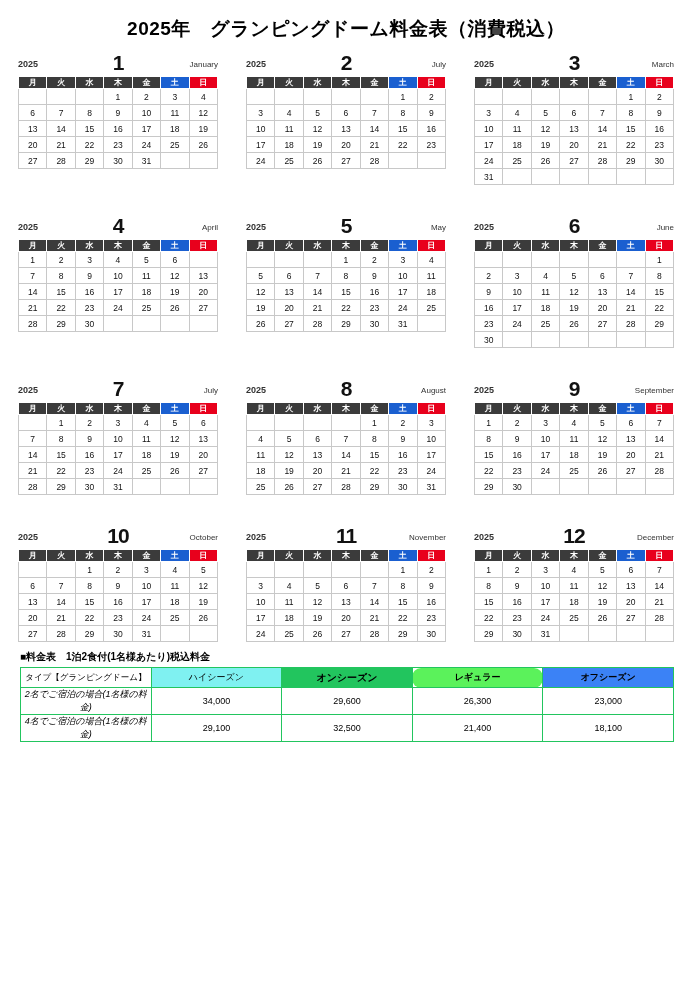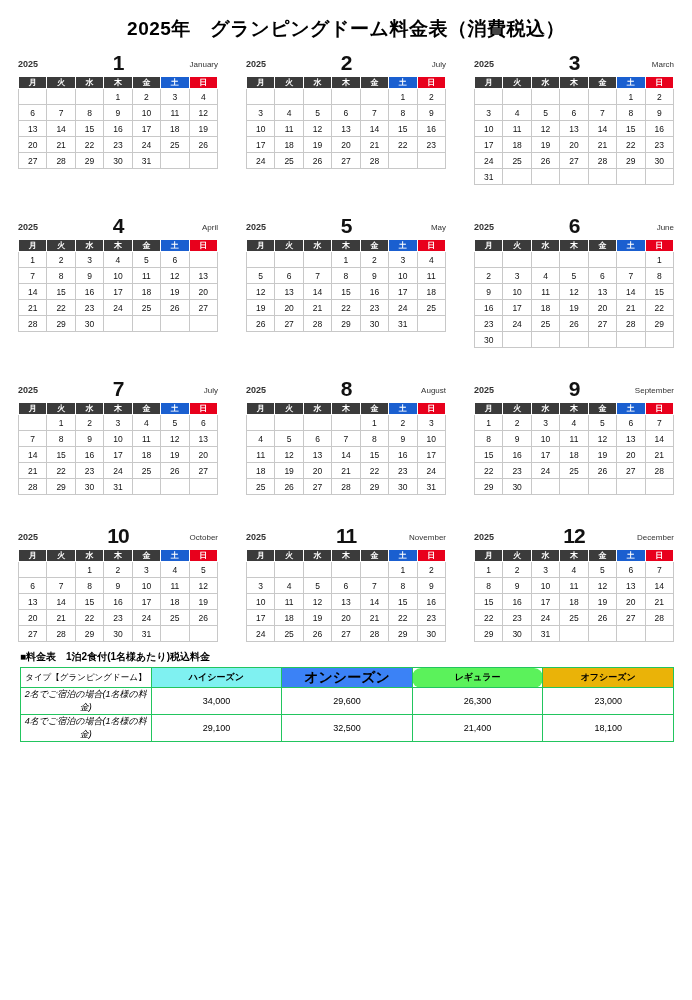--- a/index.html
+++ b/index.html
@@ -101,24 +101,24 @@
     table-layout:fixed;
   }
   table.price td,table.price th{
     border:1px solid #22c55e;
     font-size:9px;
     height:19px;
     text-align:center;
     padding:0 2px;
   }
   table.price th.hdr-type{background:#ffffff;font-weight:normal;font-size:8.5px;}
-  table.price th.h-high{background:#7ff1f1;font-weight:bold;font-size:9px;}
-  table.price th.h-on{background:#3b82f6;font-weight:bold;font-size:14px;}
+  table.price th.h-high{background:#7ff1f1;font-weight:normal;font-size:9px;}
+  table.price th.h-on{background:#22c55e;font-weight:bold;font-size:10px;}
   table.price th.h-reg{background:#5bf25b;font-weight:bold;font-size:9px;border-radius:9px;}
-  table.price th.h-off{background:#eab308;font-weight:bold;font-size:9px;}
+  table.price th.h-off{background:#3b82f6;font-weight:bold;font-size:9px;}
   td.rowlabel{font-size:8.5px;text-align:center;font-style:italic;}
   td.price-val{font-size:11px;}
   td.child-label{font-size:8px;text-align:left;padding-left:4px;}
   td.child-val{font-size:11px;}
 </style>
 </head>
 <body>
 
 <div id="page">
 

